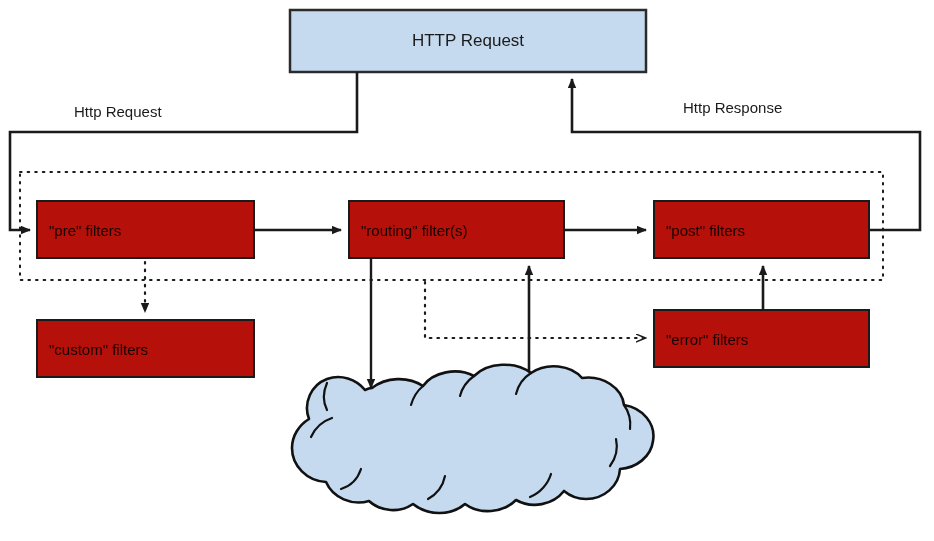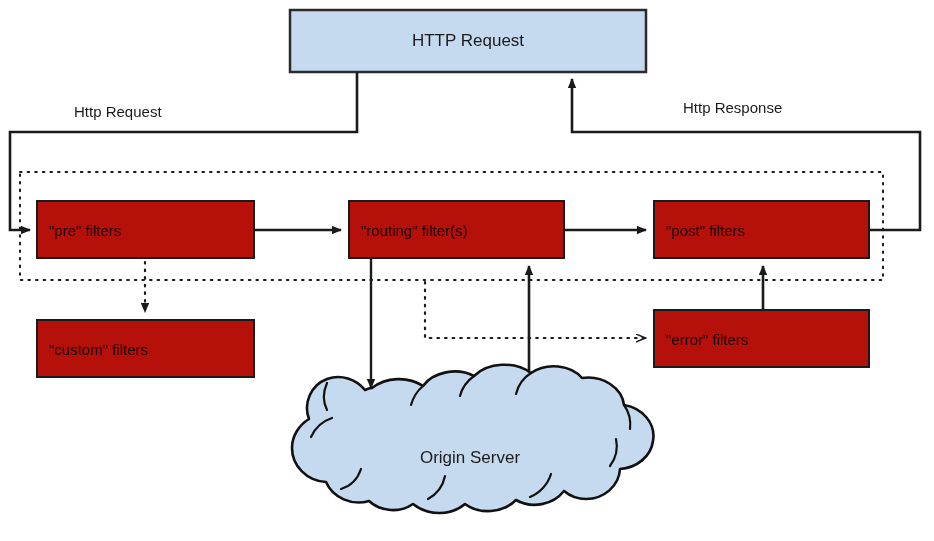--- a/index.html
+++ b/index.html
@@ -89,21 +89,20 @@
     </g>
 
   </svg>
 
   <div class="node-label blue-label" style="left:290px;top:31px;width:356px;text-align:center;">HTTP Request</div>
 
   <div class="node-label edge-label" style="left:74px;top:103px;">Http Request</div>
 
   <div class="node-label edge-label" style="left:683px;top:99px;">Http Response</div>
 
-  <div class="node-label cloud-label" style="left:300px;top:448px;width:340px;text-align:center;">Origin Server</div>
 
   <div style="position:absolute;left:36px;top:200px;width:219px;height:59px;
               background:#b51009;border:2.5px solid #1a1a1a;box-sizing:border-box;">
     <span class="node-label box-label" style="left:11px;top:20px;">"pre" filters</span>
   </div>
 
   <div style="position:absolute;left:348px;top:200px;width:217px;height:59px;
               background:#b51009;border:2.5px solid #1a1a1a;box-sizing:border-box;">
     <span class="node-label box-label" style="left:11px;top:20px;">"routing" filter(s)</span>
   </div>

